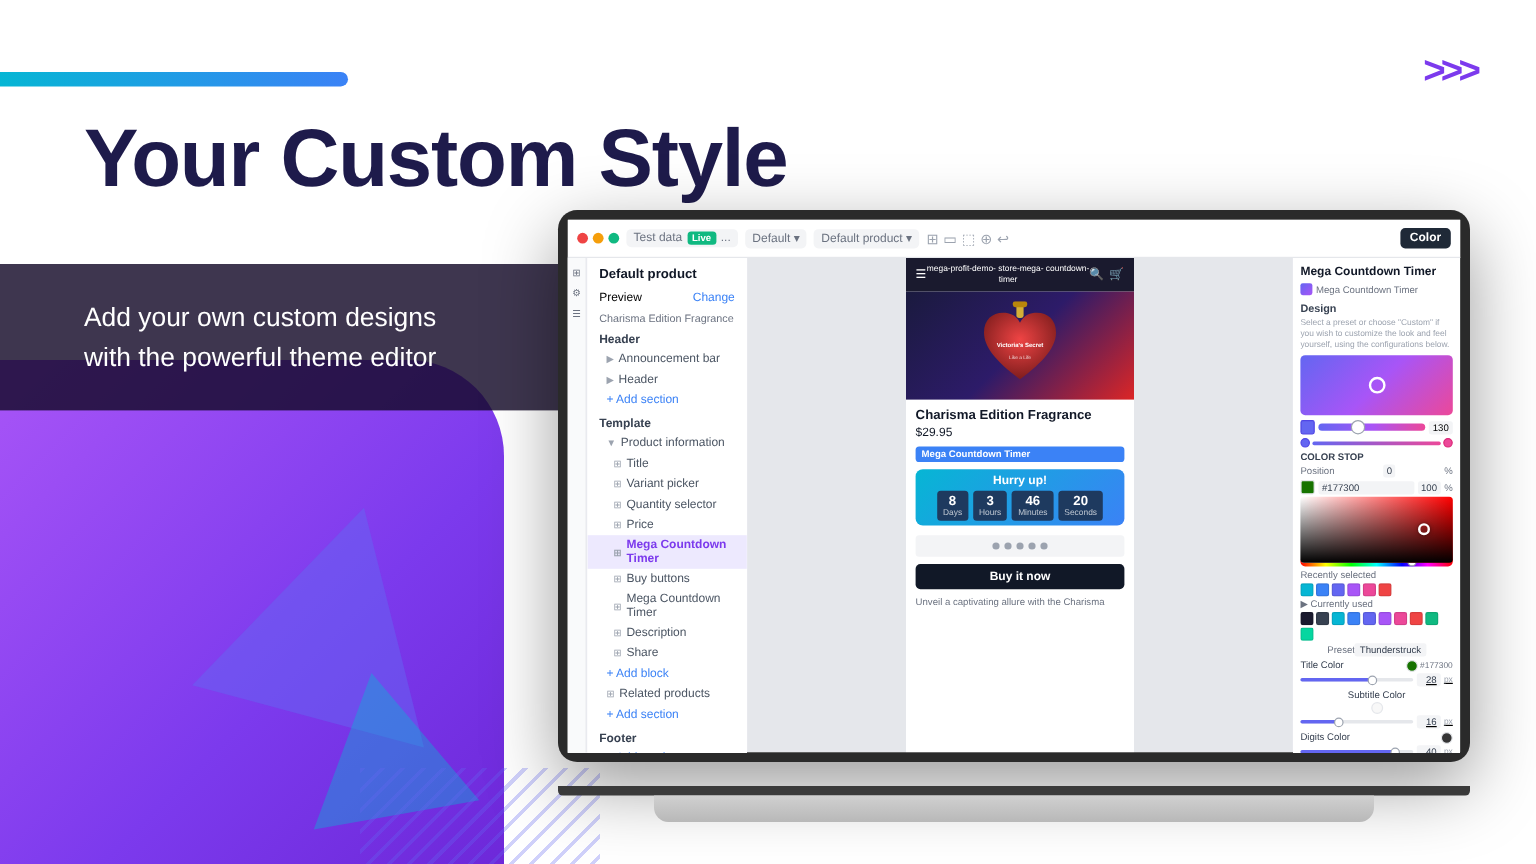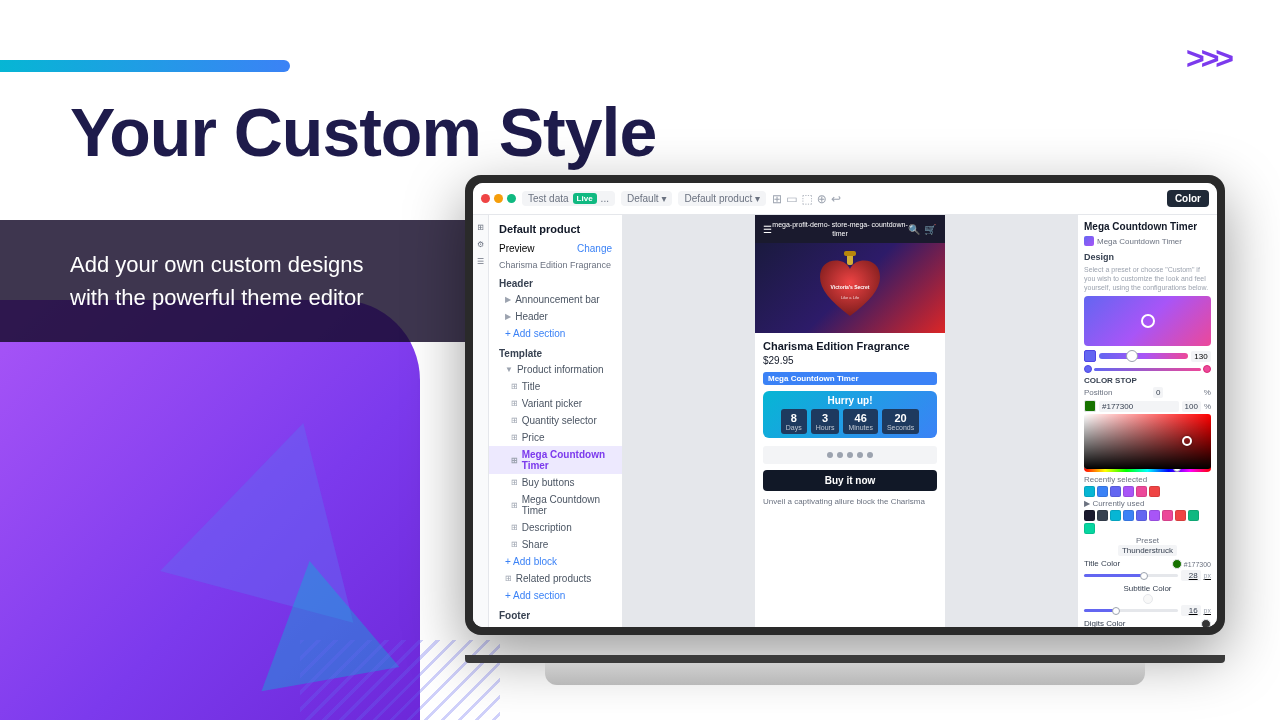--- a/index.html
+++ b/index.html
@@ -136,21 +136,21 @@
       height: 460px;
       background: #2a2a2a;
       border-radius: 16px;
       padding: 8px;
       box-shadow: 0 20px 60px rgba(0,0,0,0.4);
     }
     .laptop-screen {
       width: 100%;
       height: 100%;
       background: #4d7c0f;
-      border-radius: 10px;
+      border-radius: 0;
       overflow: hidden;
       position: relative;
     }
 
     
     .laptop-base {
       position: absolute;
       bottom: 0;
       left: 50%;
       transform: translateX(-50%);
@@ -566,23 +566,22 @@
     .mini-swatch {
       width: 11px;
       height: 11px;
       border-radius: 2px;
       border: 1px solid rgba(0,0,0,0.1);
     }
 
     .preset-row {
       display: flex;
       align-items: center;
-      justify-content: flex-start;
+      justify-content: center;
       margin-bottom: 3px;
-      flex-direction: column;
     }
     .preset-label { font-size: 8px; color: #6b7280; }
     .preset-value {
       font-size: 8px;
       color: #374151;
       background: #f3f4f6;
       padding: 1px 4px;
       border-radius: 2px;
     }
 
@@ -841,21 +840,21 @@
                   <div class="action-dot"></div>
                   <div class="action-dot"></div>
                   <div class="action-dot"></div>
                   <div class="action-dot"></div>
                   <div class="action-dot"></div>
                 </div>
               </div>
 
               <div class="buy-btn">Buy it now</div>
 
-              <div style="padding:4px 8px;font-size:8px;color:#6b7280;">Unveil a captivating allure block the Charisma</div>
+              <div style="padding:4px 8px;font-size:8px;color:#6b7280;">Unveil a captivating allure with the Charisma</div>
             </div>
           </div>
 
           <div class="editor-right-panel">
             <div class="right-panel-title">Mega Countdown Timer</div>
             <div class="right-panel-subtitle">
               <span style="width:10px;height:10px;background:linear-gradient(135deg,#6366f1,#a855f7);border-radius:2px;display:inline-block;"></span>
               <span>Mega Countdown Timer</span>
             </div>
 

